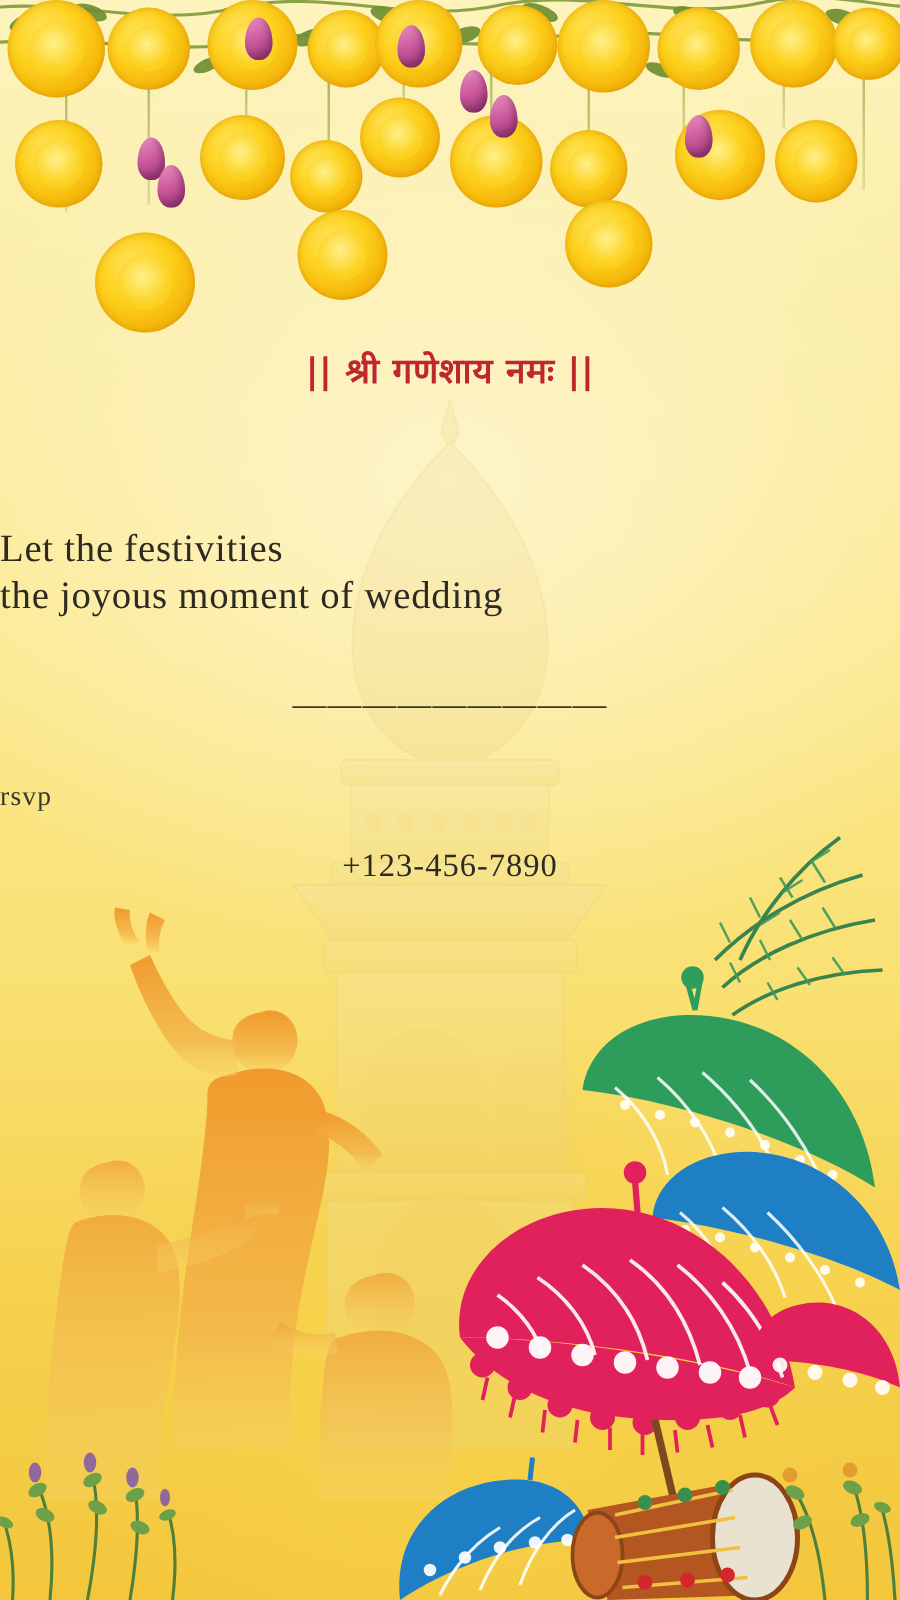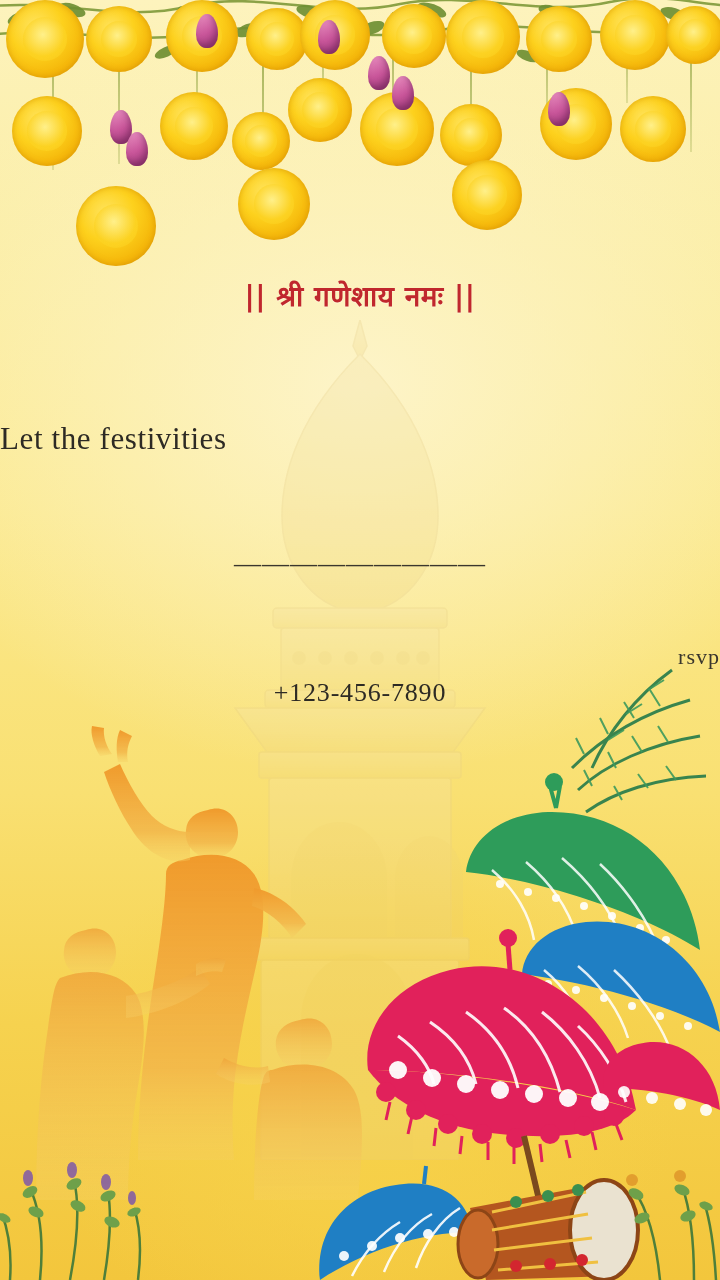--- a/index.html
+++ b/index.html
@@ -95,23 +95,23 @@
     position: absolute;
     top: 548px;
     width: 100%;
     text-align: center;
     color: #3a362d;
     font-size: 27px;
     letter-spacing: 1px;
   }
   .rsvp-label {
     position: absolute;
-    top: 644px;
+    top: 624px;
     width: 100%;
-    text-align: right;
+    text-align: left;
     color: #3a362d;
     font-size: 22px;
     letter-spacing: 1px;
   }
   .rsvp-phone {
     position: absolute;
     top: 678px;
     width: 100%;
     text-align: center;
     color: #2d2a24;
@@ -237,20 +237,21 @@
     <div class="bud" style="left:368px; top:56px;"></div>
     <div class="bud" style="left:392px; top:76px;"></div>
     <div class="bud" style="left:548px; top:92px;"></div>
     <div class="bud" style="left:196px; top:14px;"></div>
   </div>
 
   <div class="ganesha">|| श्री गणेशाय नमः ||</div>
 
   <div class="message">
     <div>Let the festivities</div>
+    <div>the joyous moment of wedding</div>
   </div>
 
   <div class="divider">—————————</div>
   <div class="rsvp-label">rsvp</div>
   <div class="rsvp-phone">+123-456-7890</div>
 
   <svg class="dancers" viewBox="0 0 720 500">
     <defs>
       <linearGradient id="dg1" x1="0" y1="0" x2="0" y2="1">
         <stop offset="0%" stop-color="#f09a2c"></stop>

